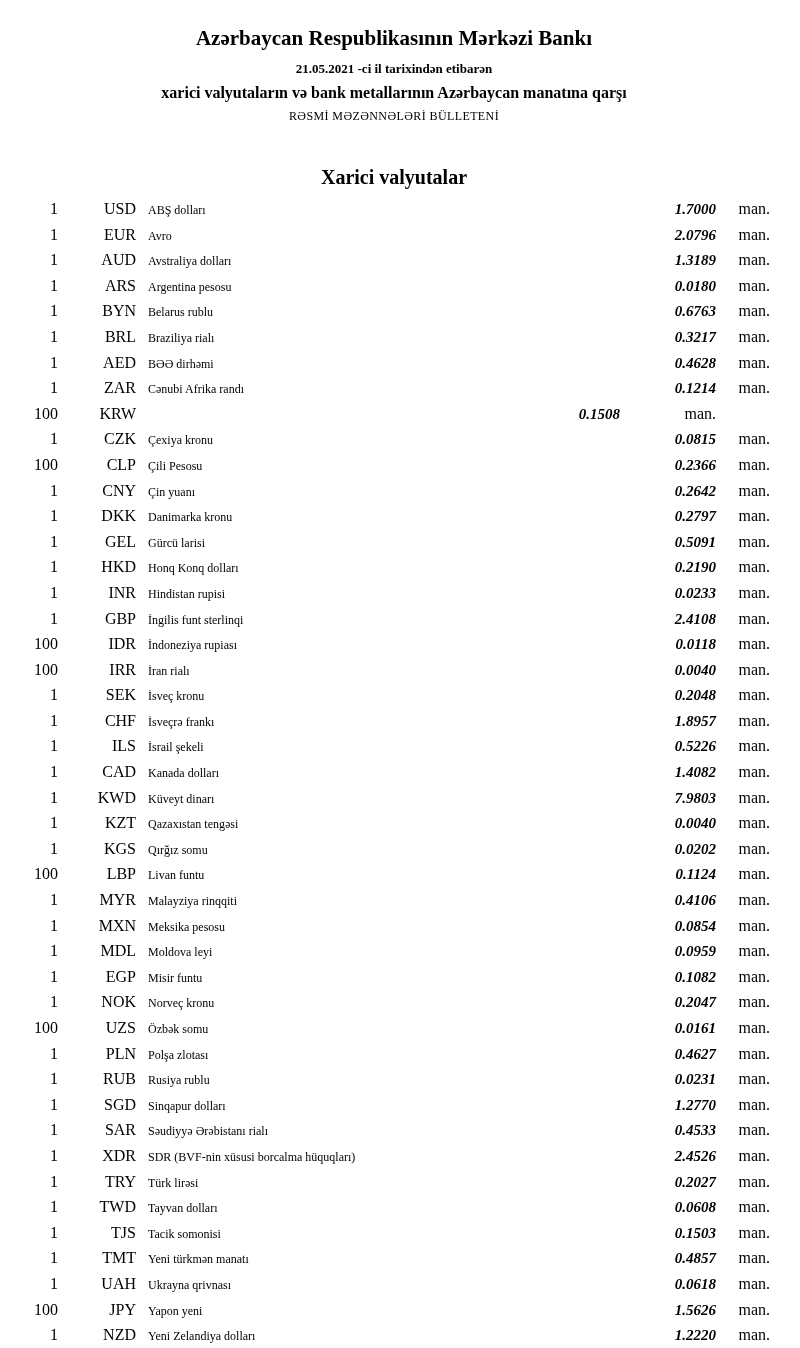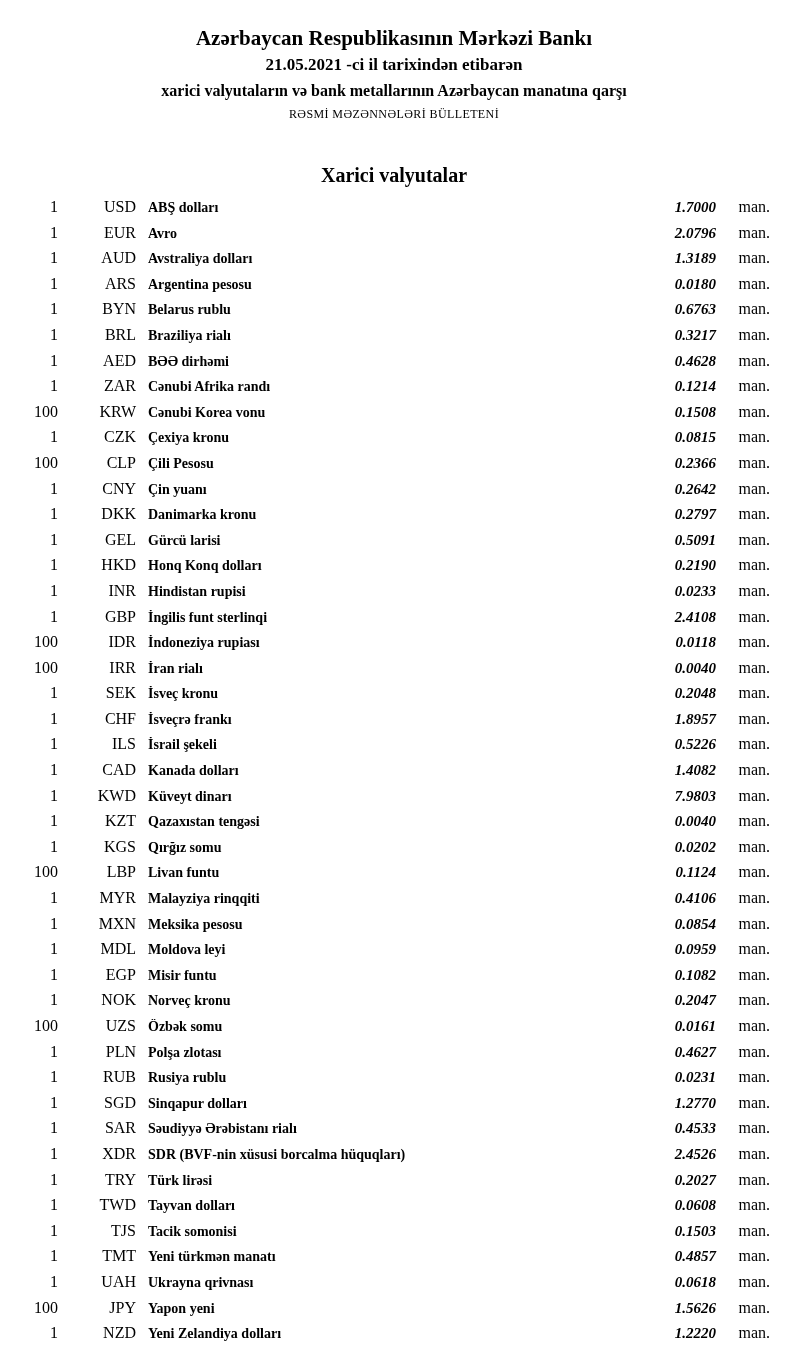--- a/index.html
+++ b/index.html
@@ -21,23 +21,23 @@
 
   .header { text-align: center; }
 
   .bank-name {
     font-size: 21px;
     font-weight: bold;
     margin-top: 14px;
   }
 
   .date-line {
-    font-size: 17px;
+    font-size: 13px;
     font-weight: bold;
-    margin-top: 4px;
+    margin-top: 10px;
   }
 
   .scope-line {
     font-size: 16px;
     font-weight: bold;
     margin-top: 7px;
   }
 
   .bulletin-title {
     font-size: 12px;
@@ -69,24 +69,23 @@
     font-size: 16px;
   }
 
   .code {
     text-align: right;
     font-size: 16px;
   }
 
   .name {
     padding-left: 12px;
-    font-size: 14px;
+    font-size: 12px;
     white-space: nowrap;
     overflow: hidden;
-    font-weight: bold;
   }
 
   .rate {
     text-align: right;
     font-weight: bold;
     font-style: italic;
     font-size: 15px;
   }
 
   .unit {
@@ -169,21 +168,20 @@
     <span class="qty">1</span>
     <span class="code">ZAR</span>
     <span class="name">Cənubi Afrika randı</span>
     <span class="rate">0.1214</span>
     <span class="unit">man.</span>
   </div>
 
   <div class="row">
     <span class="qty">100</span>
     <span class="code">KRW</span>
-    <span class="name">Cənubi Korea vonu</span>
     <span class="rate">0.1508</span>
     <span class="unit">man.</span>
   </div>
 
   <div class="row">
     <span class="qty">1</span>
     <span class="code">CZK</span>
     <span class="name">Çexiya kronu</span>
     <span class="rate">0.0815</span>
     <span class="unit">man.</span>

